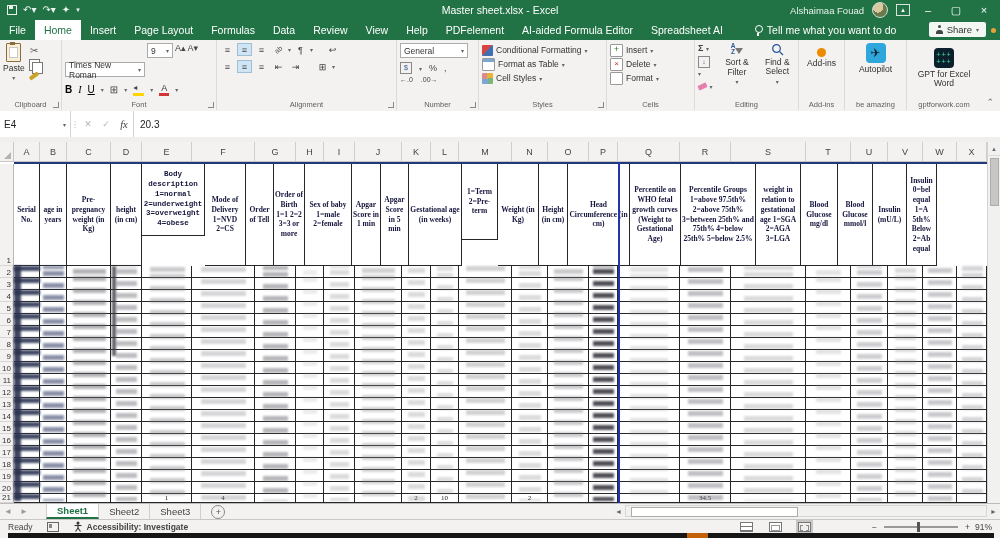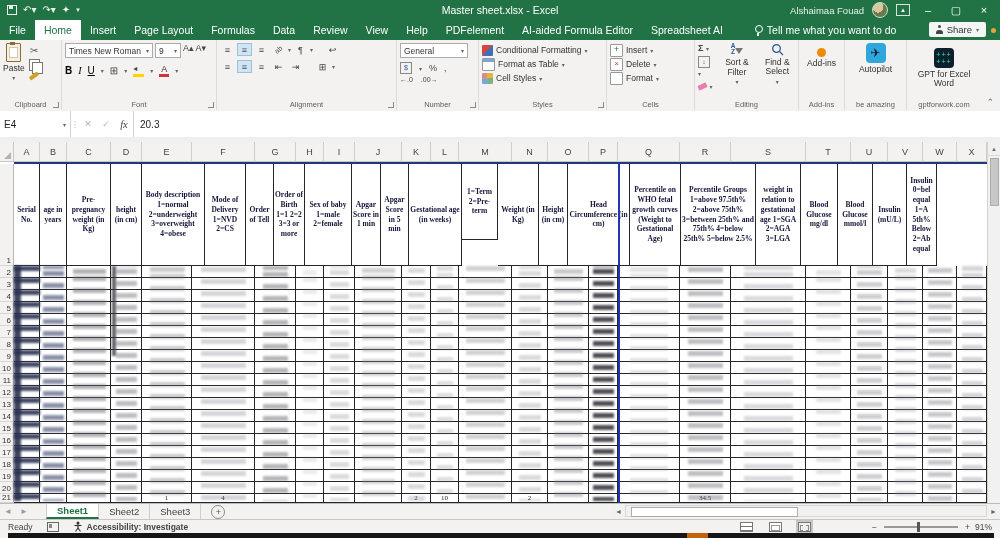--- a/index.html
+++ b/index.html
@@ -195,21 +195,21 @@
           <span class="copyg"></span>
           <span class="brushg"></span>
         </div>
       </div>
       <div class="rglabel">Clipboard</div>
       <div class="dlg"></div>
     </div>
 
     <div class="rgroup" style="width:155px;">
       <div style="display:flex;gap:2px;">
-        <div class="sel16" style="width:88px;">
+        <div class="sel16" style="width:80px;margin-top:19px;">
           <span>Times New Roman</span>
             <span class="dd">▾</span>
           </div>
         <div class="sel16" style="width:26px;">
           <span>9</span>
             <span class="dd">▾</span>
           </div>
         <span class="mini">A▴</span>
         <span class="mini">A▾</span>
       </div>
@@ -414,21 +414,21 @@
           </div>
           <div class="gcell hcell" style="width: 27px; height: 102px;">
             <span>age in years</span>
           </div>
           <div class="gcell hcell" style="width: 44px; height: 102px;">
             <span>Pre-pregnancy weight (in Kg)</span>
           </div>
           <div class="gcell hcell" style="width: 31px; height: 102px;">
             <span>height (in cm)</span>
           </div>
-          <div class="gcell hcell" style="width: 63px; height: 102px;">
+          <div class="gcell hcell" style="width: 63px; height: 72px; font-family: Liberation Mono, monospace;">
             <span>Body description 1=normal 2=underweight 3=overweight 4=obese</span>
           </div>
           <div class="gcell hcell" style="width: 41px; height: 102px;">
             <span>Mode of Delivery 1=NVD 2=CS</span>
           </div>
           <div class="gcell hcell" style="width: 28px; height: 102px;">
             <span>Order of Tell</span>
           </div>
           <div class="gcell hcell" style="width: 31px; height: 102px;">
             <span>Order of Birth 1=1 2=2 3=3 or more</span>

